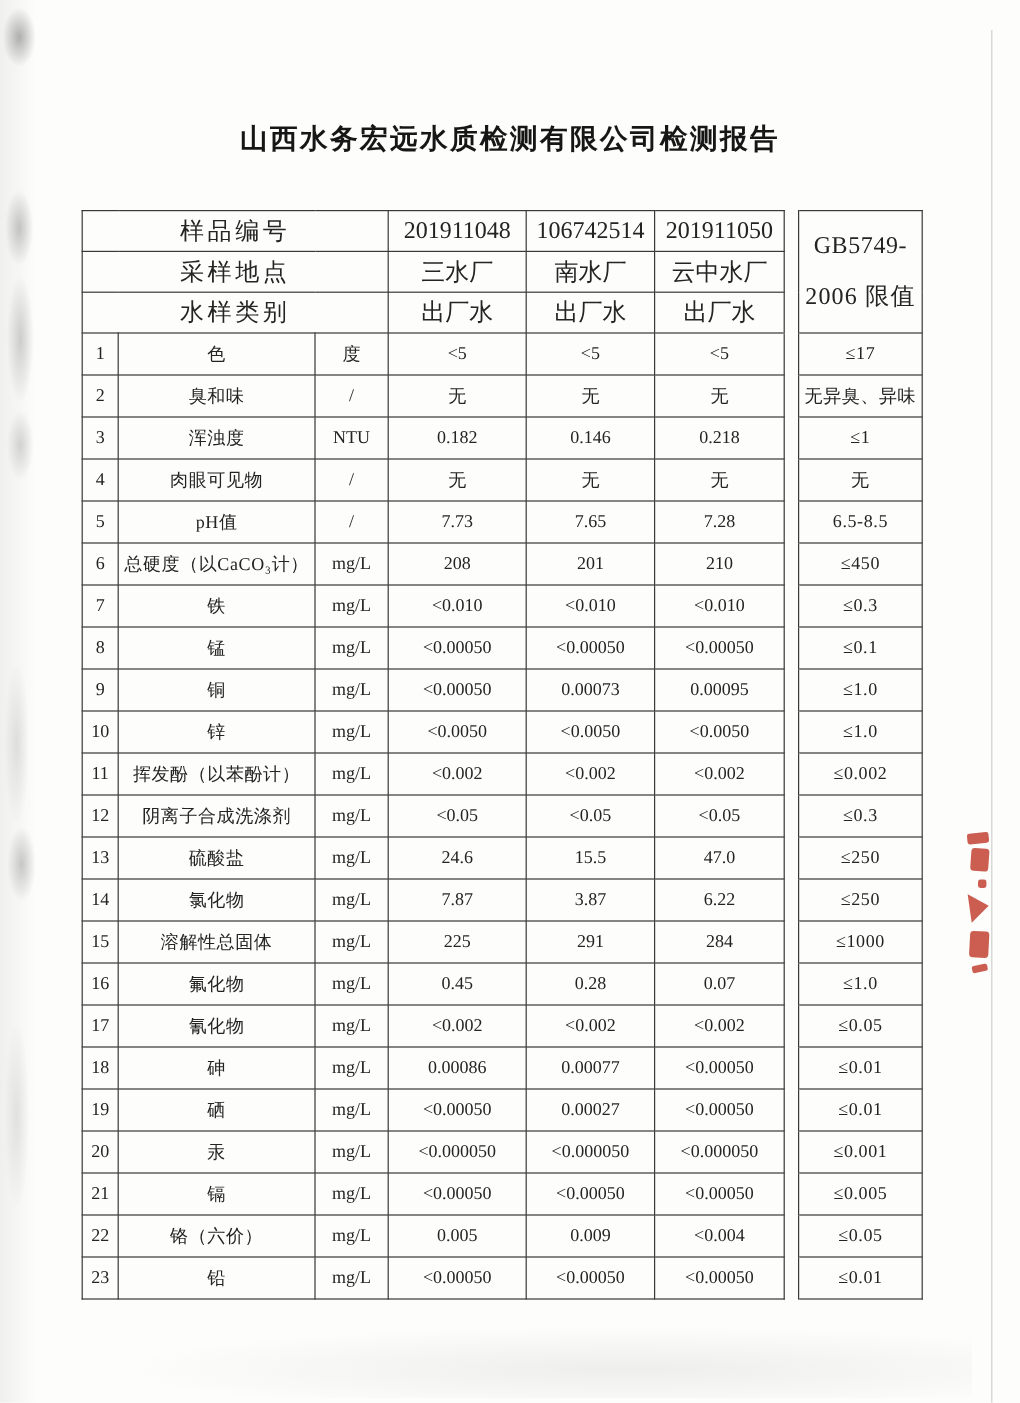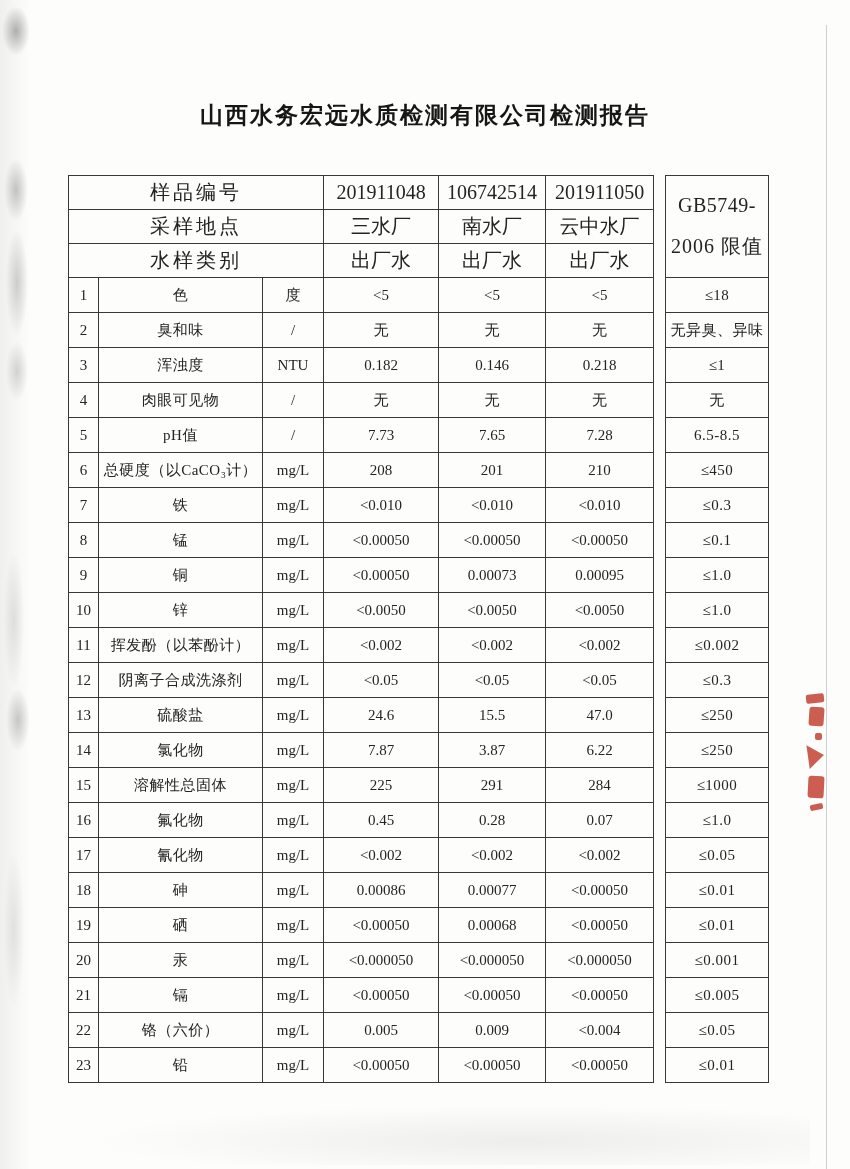--- a/index.html
+++ b/index.html
@@ -132,21 +132,21 @@
     </thead>
     <tbody>
         <tr>
           <td>1</td>
           <td class="name-cell">色</td>
           <td>度</td>
           <td>&lt;5</td>
           <td>&lt;5</td>
           <td>&lt;5</td>
           <td class="gap-cell"></td>
-          <td class="limit-cell">≤18</td>
+          <td class="limit-cell">≤17</td>
         </tr>
         <tr>
           <td>2</td>
           <td class="name-cell">臭和味</td>
           <td>/</td>
           <td>无</td>
           <td>无</td>
           <td>无</td>
           <td class="gap-cell"></td>
           <td class="limit-cell">无异臭、异味</td>
@@ -309,21 +309,21 @@
           <td>0.00077</td>
           <td>&lt;0.00050</td>
           <td class="gap-cell"></td>
           <td class="limit-cell">≤0.01</td>
         </tr>
         <tr>
           <td>19</td>
           <td class="name-cell">硒</td>
           <td>mg/L</td>
           <td>&lt;0.00050</td>
-          <td>0.00068</td>
+          <td>0.00027</td>
           <td>&lt;0.00050</td>
           <td class="gap-cell"></td>
           <td class="limit-cell">≤0.01</td>
         </tr>
         <tr>
           <td>20</td>
           <td class="name-cell">汞</td>
           <td>mg/L</td>
           <td>&lt;0.000050</td>
           <td>&lt;0.000050</td>

